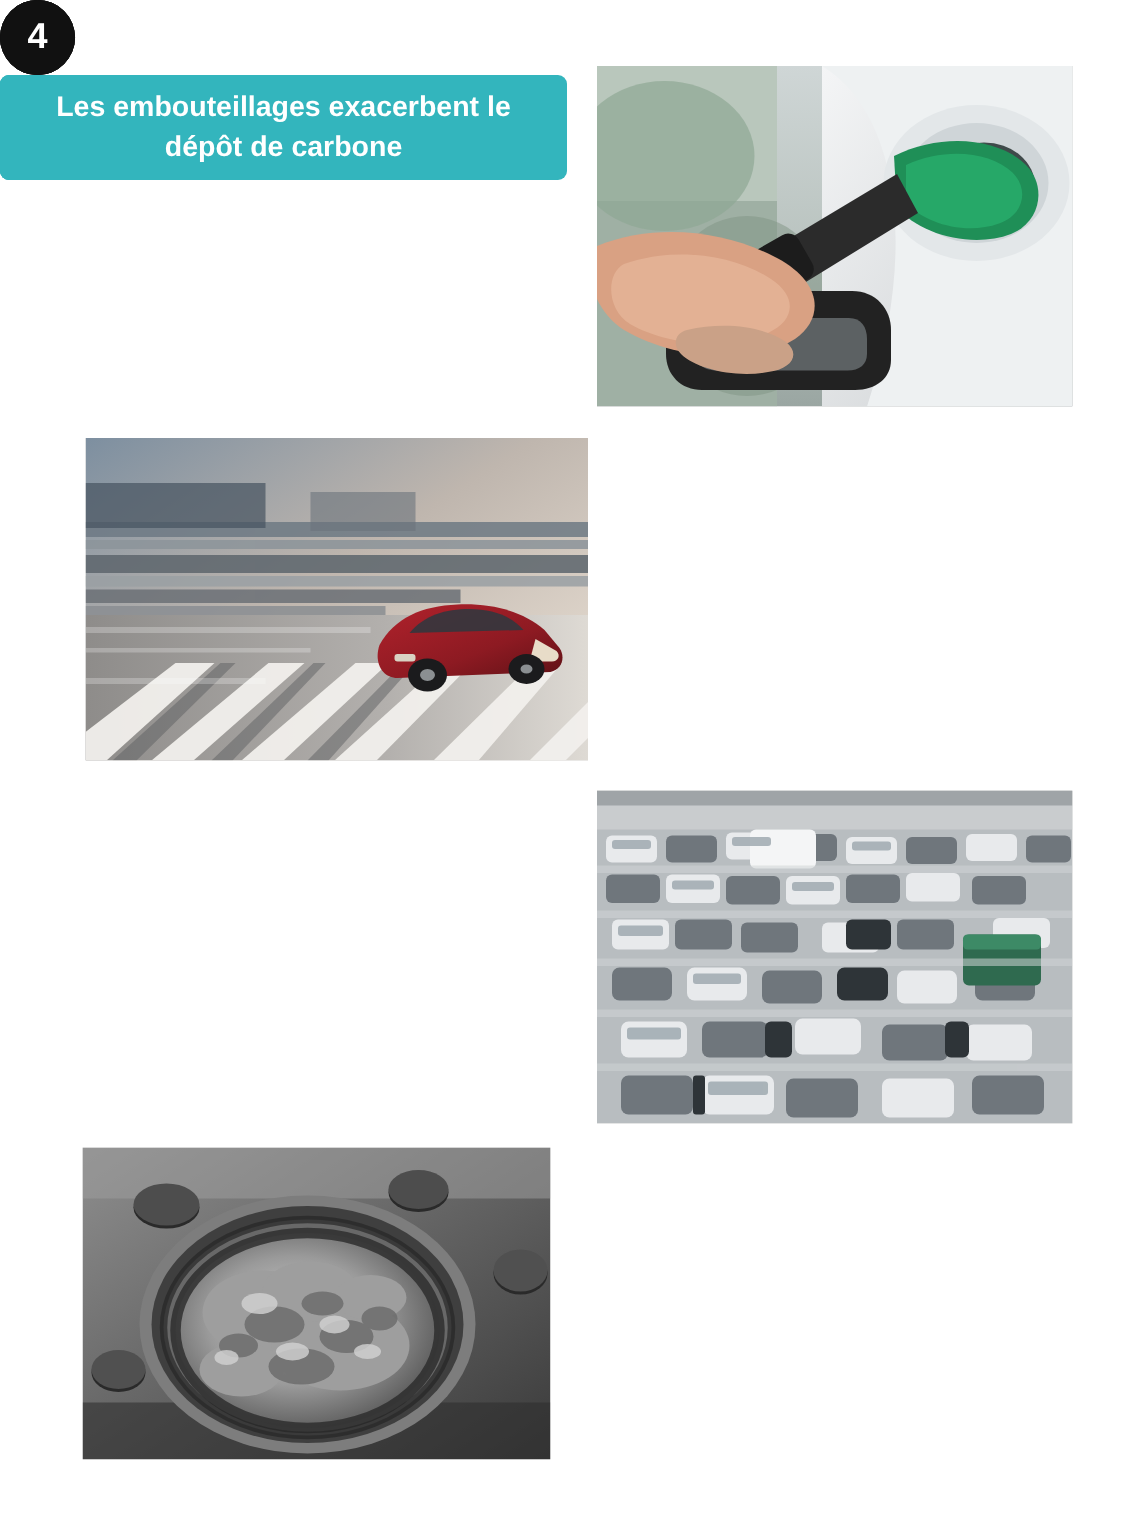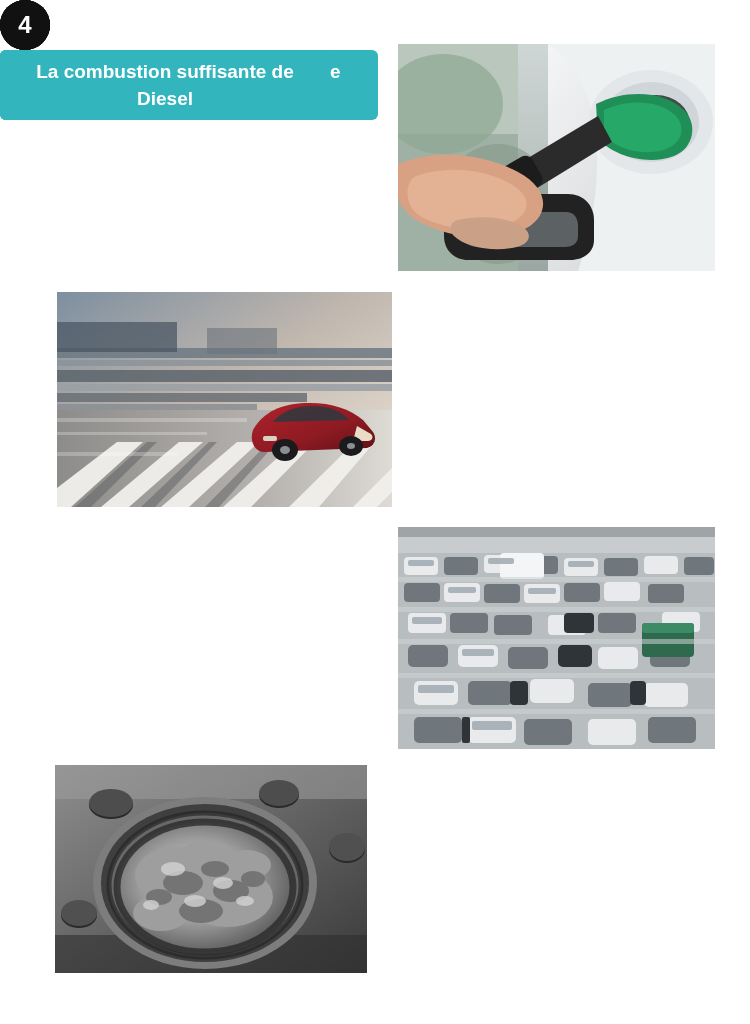--- a/index.html
+++ b/index.html
@@ -301,21 +301,20 @@
         <rect x="0" y="80" width="317" height="5"></rect>
         <rect x="0" y="112" width="317" height="5"></rect>
         <rect x="0" y="146" width="317" height="5"></rect>
         <rect x="0" y="182" width="317" height="5"></rect>
       </g>
     </svg>
   </div>
 
   <div class="step">
     <div class="badge" id="step4-badge">4</div>
-    <div class="caption" id="step4-caption">La combustion suffisante de Diesel</div>
   </div>
 
   <div class="photo" id="photo4">
     <svg width="312" height="208" viewBox="0 0 312 208" xmlns="http://www.w3.org/2000/svg" aria-hidden="true">
       <defs>
         <radialGradient id="g4pist" cx="45%" cy="45%" r="60%">
           <stop offset="0%" stop-color="#cfcfcf"></stop>
           <stop offset="55%" stop-color="#9a9a9a"></stop>
           <stop offset="100%" stop-color="#565656"></stop>
         </radialGradient>

